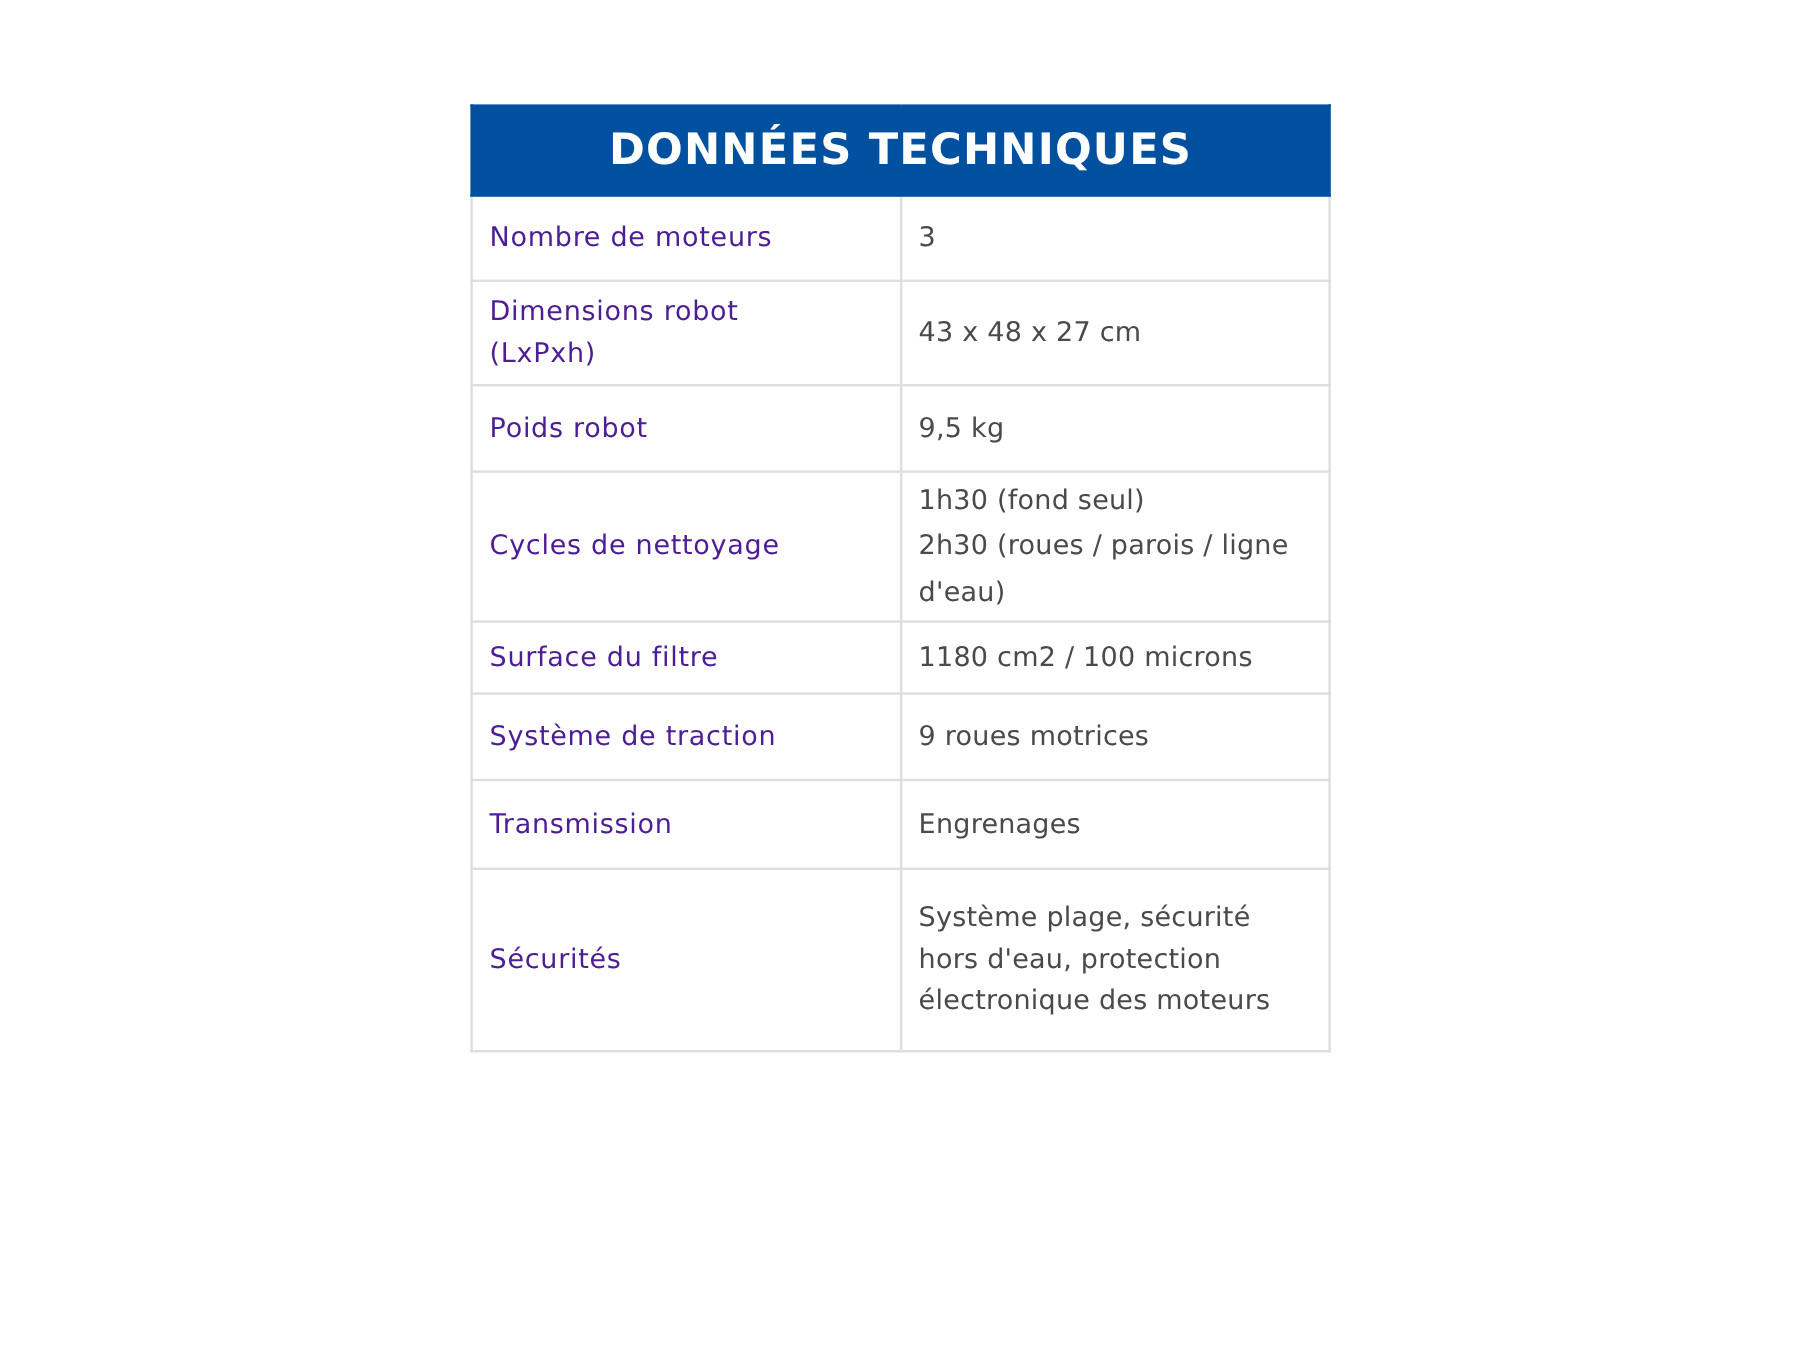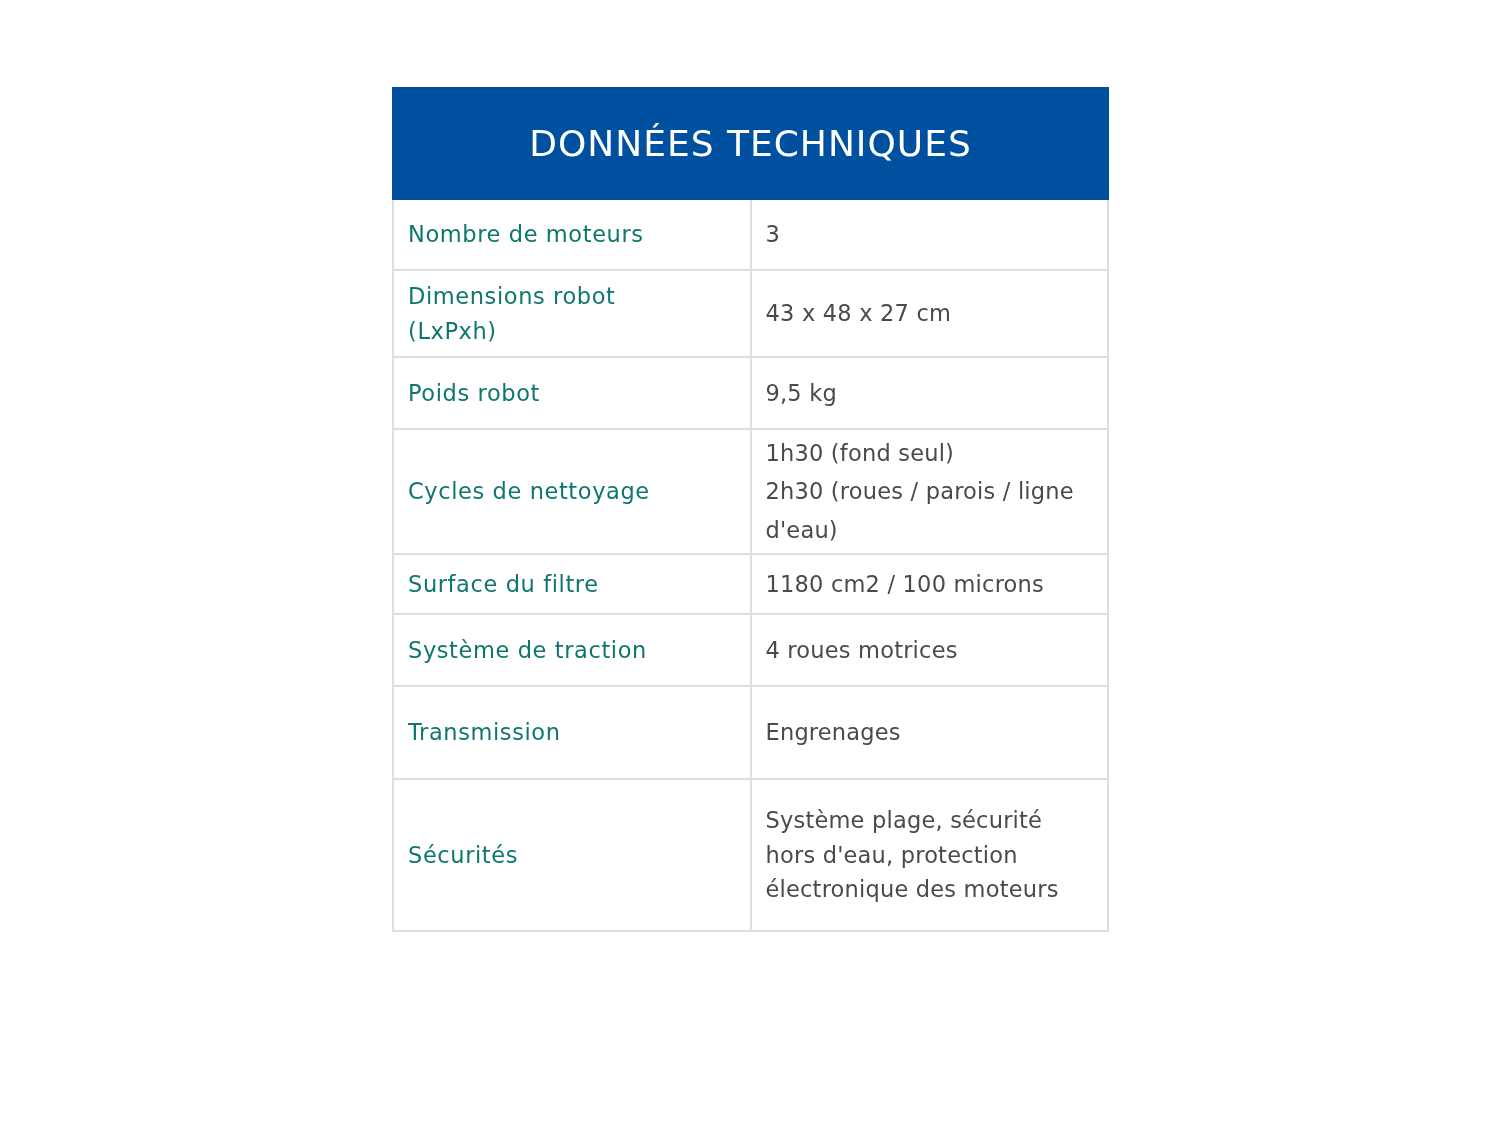--- a/index.html
+++ b/index.html
@@ -18,41 +18,41 @@
       left: 392px;
       top: 87px;
       width: 717px;
       border-collapse: collapse;
       table-layout: fixed;
     }
     .spec-table .header-cell {
       background: #0050a0;
       color: #ffffff;
       height: 73px;
-      padding: 18px;
+      padding: 0;
       text-align: center;
       font-family: "DejaVu Sans", sans-serif;
-      font-weight: normal;
+      font-weight: bold;
       font-size: 36px;
       letter-spacing: 1px;
       border: 2px solid #0050a0;
       vertical-align: middle;
     }
     .spec-table td.cell {
       border: 2px solid #dedede;
       color: #444444;
       font-size: 22.5px;
       vertical-align: middle;
       line-height: 1.55;
       padding: 0 14px;
     }
     .spec-table td.label-cell {
       width: 268px;
       letter-spacing: 0.6px;
-      color: #0f766e;
+      color: #4c1d95;
     }
     .spec-table td.value-cell {
       color: #4a4a4a;
       letter-spacing: 0.2px;
     }
     .value-line { display: block; }
   </style>
 </head>
 <body>
 
@@ -81,23 +81,23 @@
         <span class="value-line">1h30 (fond seul)</span>
         <span class="value-line">2h30 (roues / parois / ligne d'eau)</span>
       </td>
     </tr>
     <tr style="height:60px">
       <td class="cell label-cell">Surface du filtre</td>
       <td class="cell value-cell">1180 cm2 / 100 microns</td>
     </tr>
     <tr style="height:72px">
       <td class="cell label-cell">Système de traction</td>
-      <td class="cell value-cell">4 roues motrices</td>
+      <td class="cell value-cell">9 roues motrices</td>
     </tr>
-    <tr style="height:93px">
+    <tr style="height:74px">
       <td class="cell label-cell">Transmission</td>
       <td class="cell value-cell">Engrenages</td>
     </tr>
     <tr style="height:152px">
       <td class="cell label-cell">Sécurités</td>
       <td class="cell value-cell" style="padding-right:20px">Système plage, sécurité hors d'eau, protection électronique des moteurs</td>
     </tr>
   </tbody>
 </table>
 

